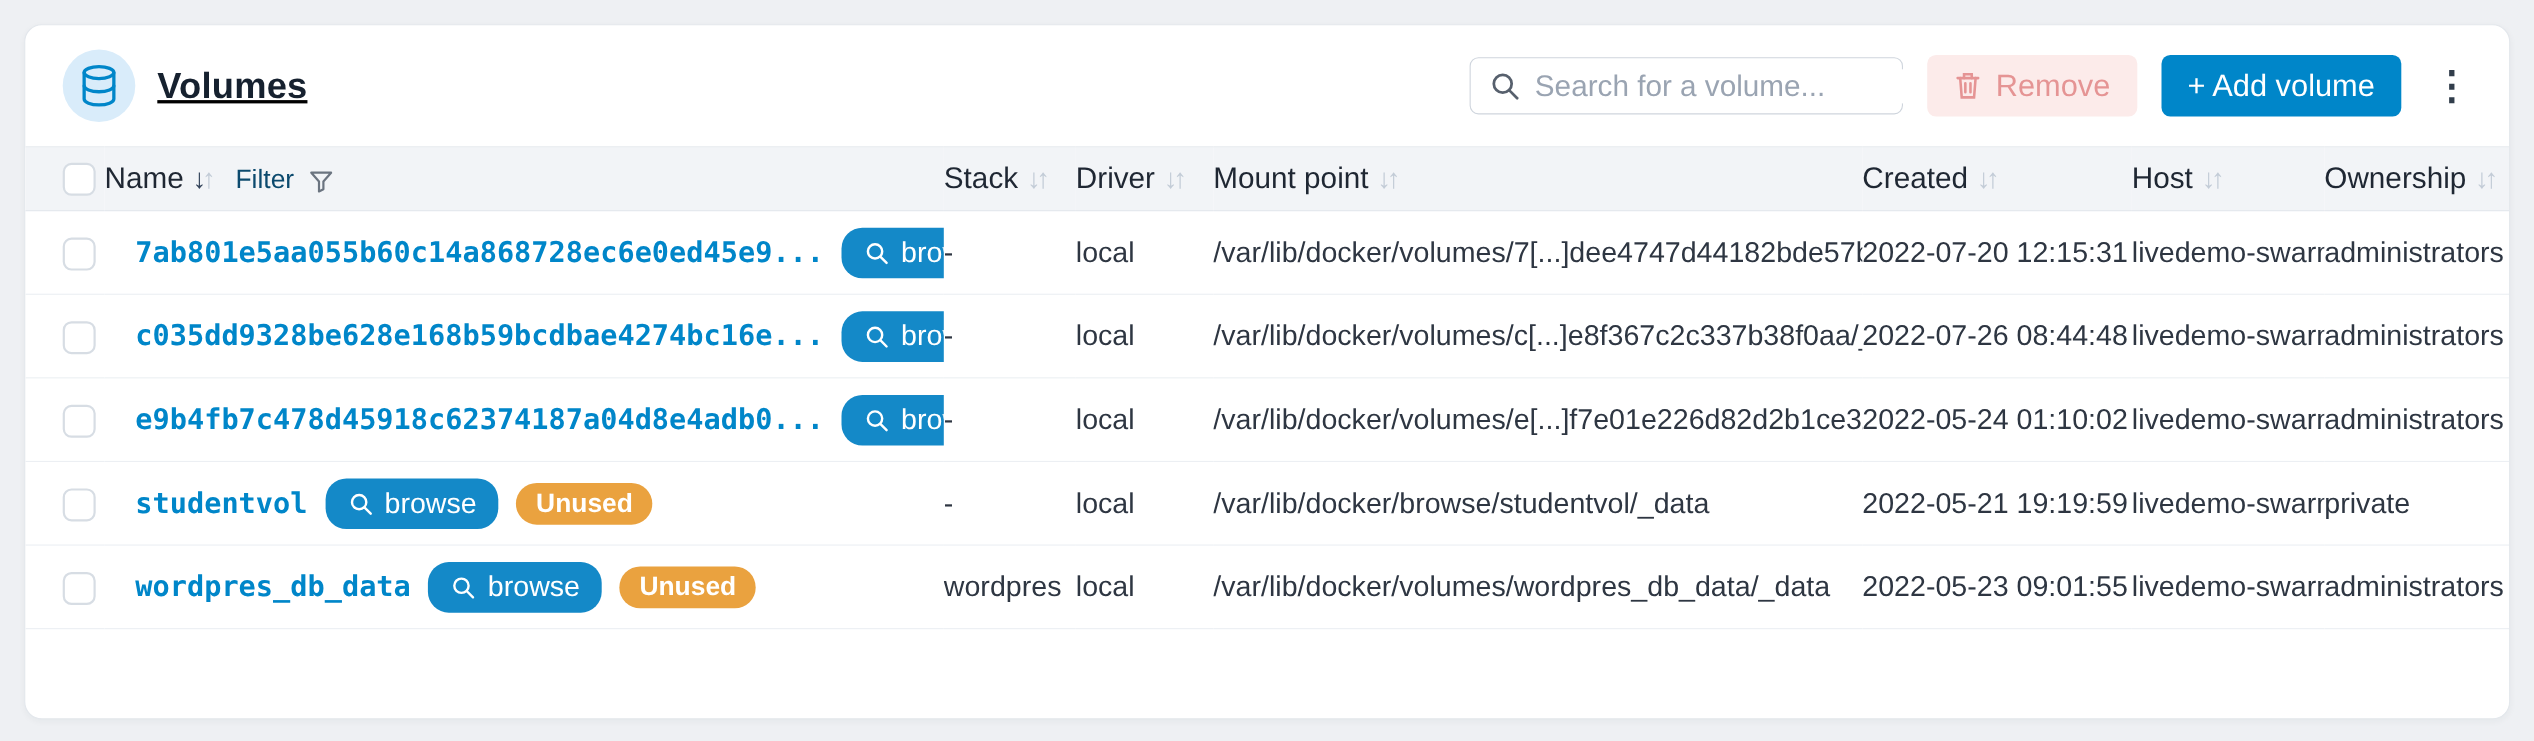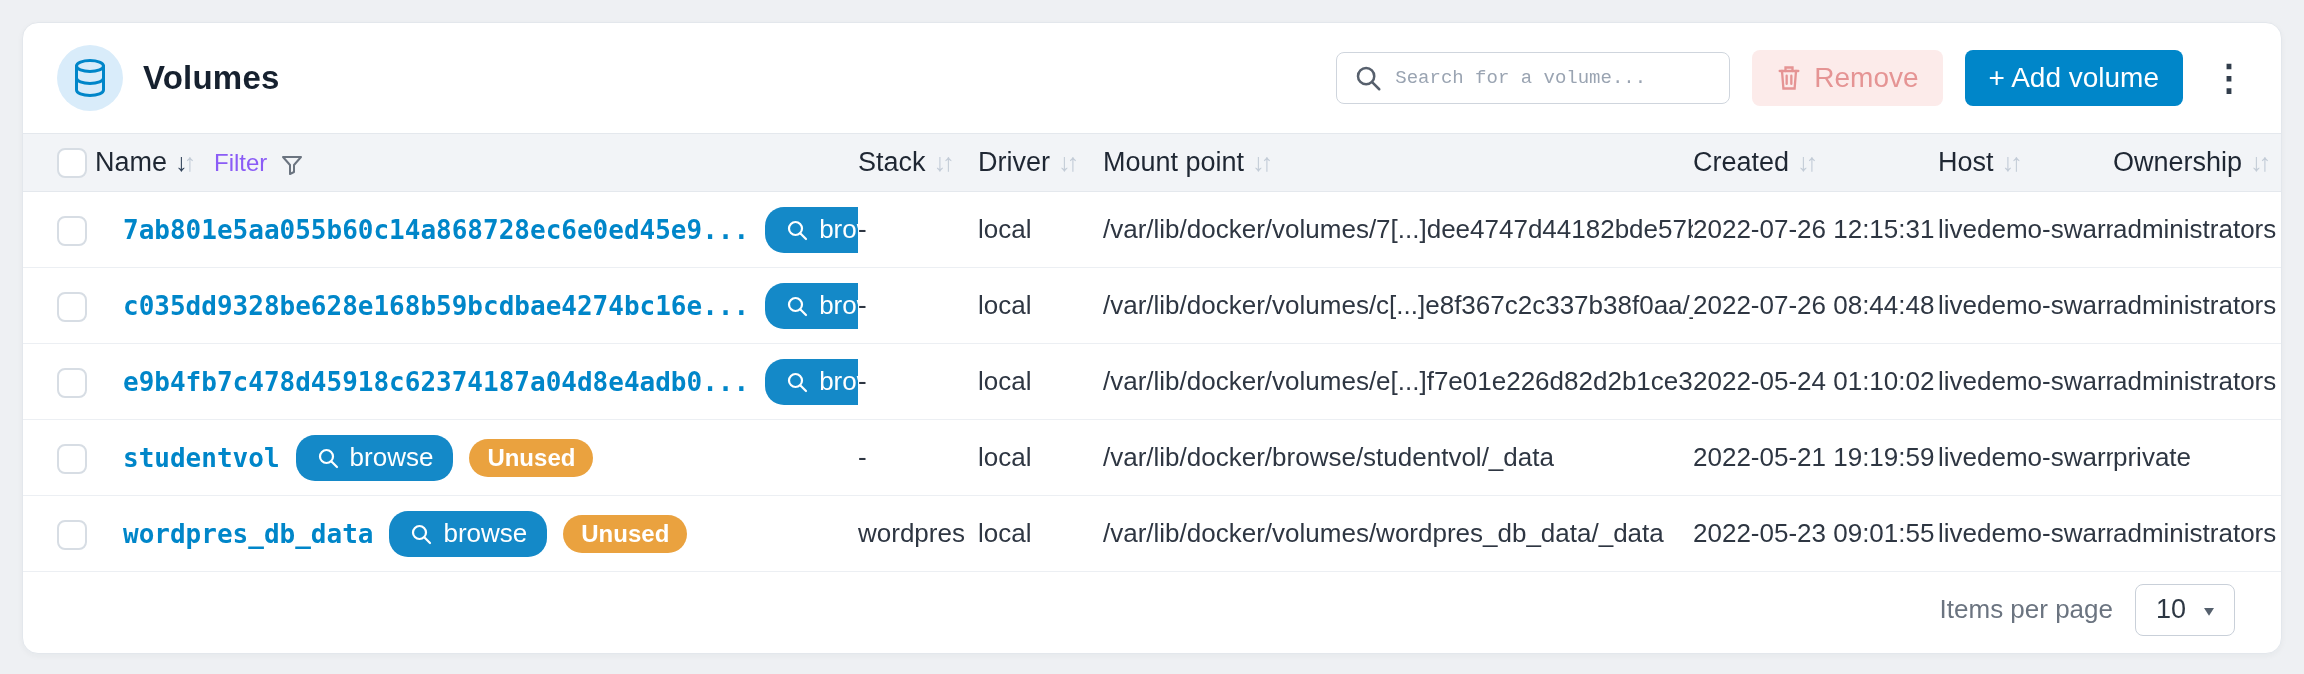--- a/index.html
+++ b/index.html
@@ -7,30 +7,30 @@
 
   .card {
     position:absolute; left:22px; top:22px; width:2260px; height:632px;
     background:#ffffff; border:1px solid #e3e7ec; border-radius:16px;
     box-shadow:0 2px 6px rgba(30,40,60,0.04); overflow:hidden;
     display:flex; flex-direction:column;
   }
 
   
   .card-header { height:110px; flex:0 0 110px; display:flex; align-items:center; padding:0 28px 0 34px; }
-  .title-wrap { display:flex; align-items:center; gap:20px; flex:1; }
+  .title-wrap { display:flex; align-items:center; gap:20px; flex:1;text-decoration:underline; }
   .icon-circle { width:66px; height:66px; border-radius:50%; background:#d9ecfa; display:flex; align-items:center; justify-content:center; }
   .page-title { font-size:33px; font-weight:bold; color:#16212f; letter-spacing:0.2px; }
 
   .header-actions { display:flex; align-items:center; gap:22px; }
   .searchbox {
     width:394px; height:52px; border:1px solid #cfd5dd; border-radius:8px;
     display:flex; align-items:center; padding:0 16px; gap:12px; background:#fff;
   }
-  .searchbox input { border:none; outline:none; flex:1; font-size:19px; color:#333f4d; font-family:Liberation Mono, monospace; }
+  .searchbox input { border:none; outline:none; flex:1; font-size:27px; color:#333f4d; font-family:Liberation Sans, sans-serif; }
   .searchbox input::placeholder { color:#9aa4b2; }
 
   .btn { display:flex; align-items:center; gap:12px; border-radius:8px; font-size:28px; height:56px; padding:3px 24px; cursor:pointer; border:none; font-family:"Liberation Sans", sans-serif; }
   .btn-remove { background:#fcebea; color:#e59494; }
   .btn-add { background:#0086c9; color:#ffffff; }
   .kebab { font-size:36px; font-weight:bold; color:#313d4b; padding:0 6px; cursor:pointer; line-height:1; letter-spacing:0; }
 
   
   .tbl { width:100%; border-collapse:collapse; table-layout:fixed; }
   .tbl col.c-check { width:72px; }
@@ -44,21 +44,21 @@
 
   .tbl thead th {
     background:#f2f4f7; border-top:1px solid #e4e8ed; border-bottom:1px solid #e4e8ed;
     height:58px; text-align:left; font-weight:500; font-size:27px; color:#1f2733;
     padding:0 10px 0 0; white-space:nowrap;
   }
   .tbl thead th:first-child, .tbl tbody td:first-child { padding-left:34px; }
 
   .sort-arrows { font-size:25px; letter-spacing:-4px; margin-left:8px; color:#c3ccd7; }
   .sort-arrows .active { color:#33435a; }
-  .filter-lbl { font-size:24px; color:#8b5cf6; margin-left:22px; font-weight:normal; cursor:pointer; }
+  .filter-lbl { font-size:24px; color:#0c4a6e; margin-left:22px; font-weight:normal; cursor:pointer; }
 
   .tbl tbody td { height:76px; border-bottom:1px solid #eceff3; font-size:26px; color:#2e3642; padding:0 10px 0 0; white-space:nowrap; overflow:hidden; }
 
   .checkbox { display:inline-block; width:30px; height:30px; border:2px solid #d7dde4; border-radius:8px; background:#fff; vertical-align:middle; cursor:pointer; }
 
   .name-cell { display:flex; align-items:center; gap:16px; }
   .vol-name { font-family:"DejaVu Sans Mono", monospace; font-weight:bold; color:#0086c9; font-size:26px; text-decoration:none; cursor:pointer;margin-left:28px; }
   .browse-btn { display:inline-flex; align-items:center; gap:10px; background:#1489c8; color:#fff; font-size:26px; border:none; border-radius:19px; height:46px; padding:0 20px; cursor:pointer; font-family:"Liberation Sans", sans-serif; }
   .badge-unused { display:inline-flex; align-items:center; background:#eaa23f; color:#fff; font-size:24px; font-weight:bold; border-radius:999px; height:38px; padding:0 18px;text-align:center; }
   .badge-unused:empty { display:none; }
@@ -161,21 +161,21 @@
                   <path d="M15.5 15.5 L21 21"></path>
             </svg>
             <span class="browse-label">browse</span>
           </button>
 
         </div>
       </td>
       <td>-</td>
       <td>local</td>
       <td>/var/lib/docker/volumes/7[...]dee4747d44182bde57b/_data</td>
-      <td>2022-07-26 12:15:31</td>
+      <td>2022-07-20 12:15:31</td>
       <td>livedemo-swarm</td>
       <td>administrators</td>
     </tr>
 
     <tr>
       <td><span class="checkbox"></span></td>
       <td>
         <div class="name-cell">
           <a class="vol-name">c035dd9328be628e168b59bcdbae4274bc16e...</a>
           <button class="browse-btn">
@@ -260,21 +260,14 @@
       <td>wordpres</td>
       <td>local</td>
       <td>/var/lib/docker/volumes/wordpres_db_data/_data</td>
       <td>2022-05-23 09:01:55</td>
       <td>livedemo-swarm</td>
       <td>administrators</td>
     </tr>
   </tbody>
   </table>
 
-  <div class="card-footer">
-    <span class="ipp-label">Items per page</span>
-    <div class="ipp-select">
-      <span>10</span>
-      <span class="chev">▾</span>
-    </div>
-  </div>
 
 </div>
 
 </body></html>

